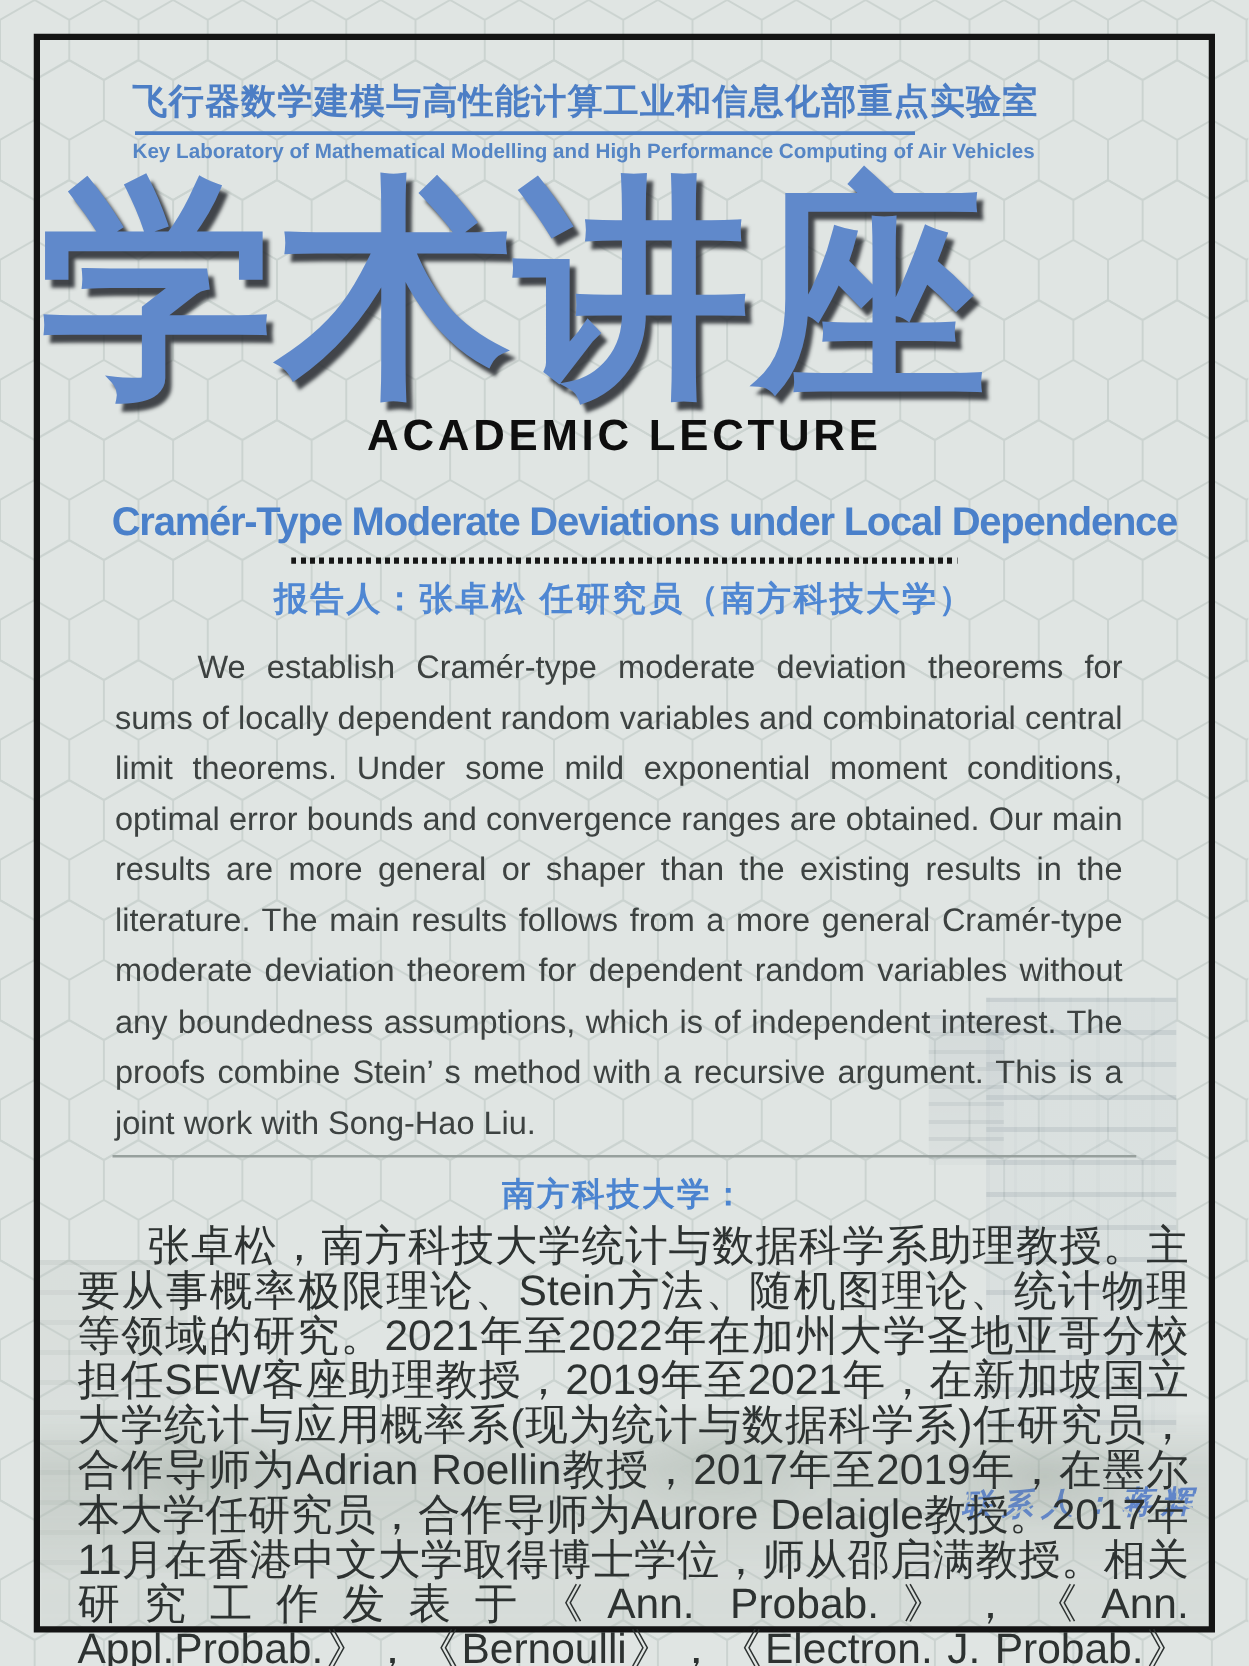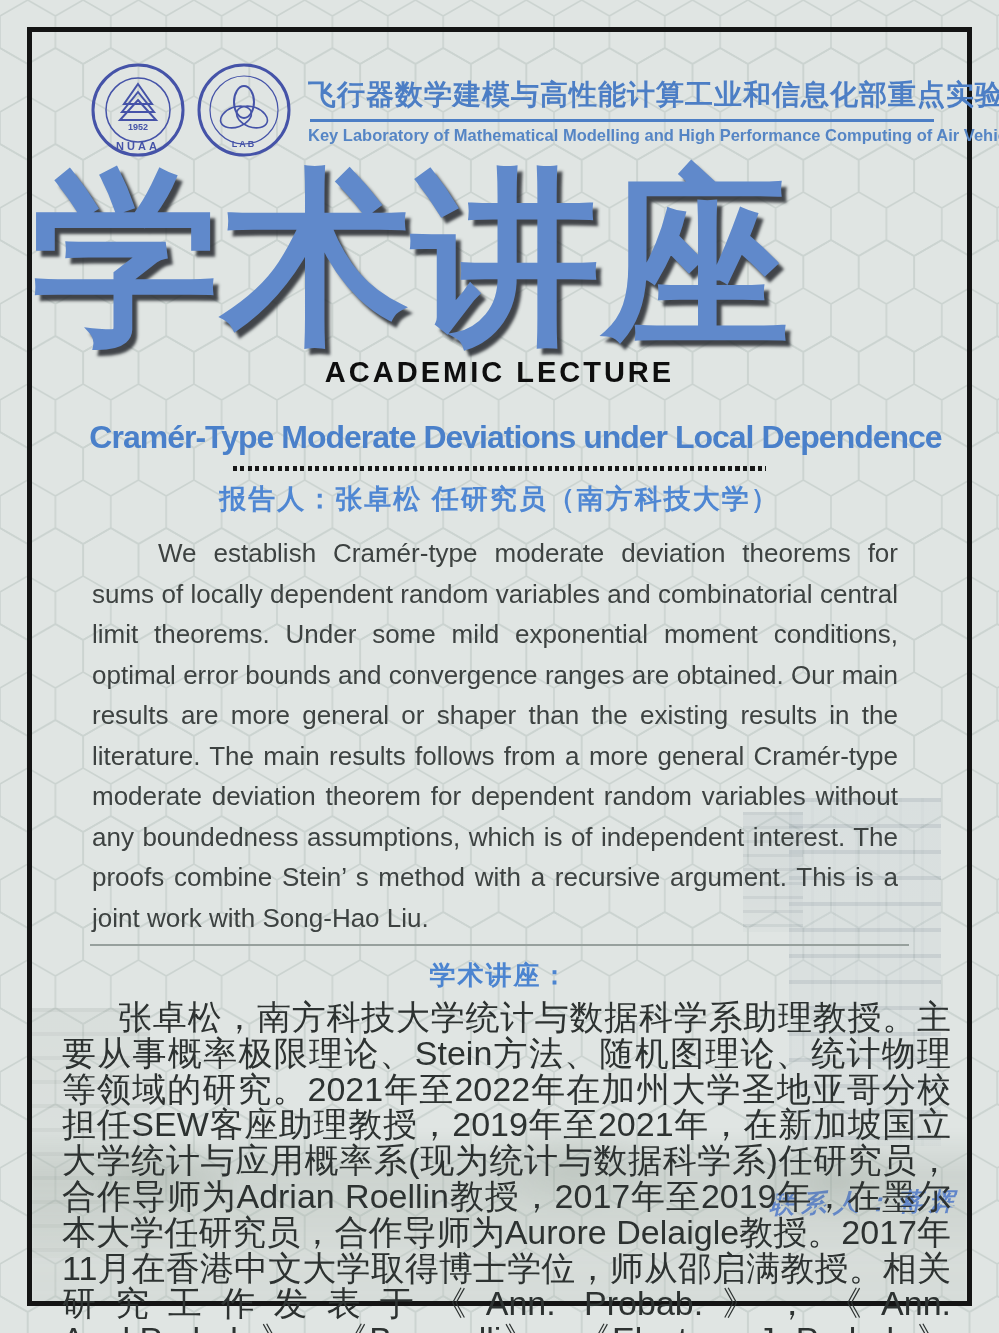--- a/index.html
+++ b/index.html
@@ -57,21 +57,21 @@
   .lab-rule{height:3px;background:#4c7ec5;margin:5px 2px 4px 2px;}
   .lab-en{font-size:16.5px;font-weight:600;color:#5585c5;white-space:nowrap;}
 
   
   .banner-zh{
     margin-top:6px;text-align:left;font-size:188px;line-height:1;
     font-weight:900;color:#6089cb;letter-spacing:2px;white-space:nowrap;
     text-shadow:5px 6px 3px rgba(36,40,46,.85);
   }
   .banner-en{
-    margin-top:4px;text-align:center;font-size:29px;font-weight:900;
+    margin-top:4px;text-align:center;font-size:35px;font-weight:900;
     letter-spacing:3px;color:#0e0e0e;
   }
 
   
   .lec-title{
     margin-top:30px;text-align:center;font-size:32px;font-weight:700;
     color:#4a80ca;letter-spacing:-1px;white-space:nowrap;padding-left:32px;
   }
   .dotline{
     width:533px;height:5px;margin:10px auto 0 auto;
@@ -122,56 +122,39 @@
   <div class="photo photo-building-right"></div>
   <div class="photo photo-crane"></div>
   <div class="photo photo-building-left"></div>
   <div class="photo photo-bottom"></div>
 
   <div class="frame"></div>
 
   <div class="content">
 
     <div class="header">
-      <div class="logos">
-        <svg class="logo" viewBox="0 0 96 96" xmlns="http://www.w3.org/2000/svg">
-          <circle cx="48" cy="48" r="45" fill="none" stroke="#4553a8" stroke-width="3"></circle>
-          <circle cx="48" cy="48" r="32" fill="none" stroke="#4553a8" stroke-width="1.5"></circle>
-          <path d="M48 22 L62 42 L34 42 Z M48 30 L64 50 L32 50 Z M48 38 L66 58 L30 58 Z" fill="none" stroke="#4553a8" stroke-width="2"></path>
-          <text x="48" y="68" font-size="9" text-anchor="middle" font-weight="bold">1952</text>
-          <text x="48" y="88" font-size="11" text-anchor="middle" font-weight="bold" letter-spacing="3">NUAA</text>
-        </svg>
-        <svg class="logo" viewBox="0 0 96 96" xmlns="http://www.w3.org/2000/svg">
-          <circle cx="48" cy="48" r="45" fill="none" stroke="#4553a8" stroke-width="3"></circle>
-          <circle cx="48" cy="48" r="34" fill="none" stroke="#4553a8" stroke-width="1.2"></circle>
-          <ellipse cx="48" cy="40" rx="10" ry="16" fill="none" stroke="#4553a8" stroke-width="2"></ellipse>
-          <ellipse cx="40" cy="55" rx="16" ry="10" fill="none" stroke="#4553a8" stroke-width="1.6" transform="rotate(-20 40 55)"></ellipse>
-          <ellipse cx="56" cy="55" rx="16" ry="10" fill="none" stroke="#4553a8" stroke-width="1.6" transform="rotate(20 56 55)"></ellipse>
-          <text x="48" y="85" font-size="9" text-anchor="middle" font-weight="bold" letter-spacing="2">LAB</text>
-        </svg>
-      </div>
       <div class="head-text">
         <div class="lab-zh">飞行器数学建模与高性能计算工业和信息化部重点实验室</div>
         <div class="lab-rule"></div>
         <div class="lab-en">Key Laboratory of Mathematical Modelling and High Performance Computing of Air Vehicles</div>
       </div>
     </div>
 
     <div class="banner-zh">学术讲座</div>
     <div class="banner-en">ACADEMIC LECTURE</div>
 
     <div class="lec-title">Cramér-Type Moderate Deviations under Local Dependence</div>
     <div class="dotline"></div>
     <div class="speaker">报告人：张卓松  任研究员（南方科技大学）</div>
 
     <div class="abstract">We establish Cramér-type moderate deviation theorems for sums of locally dependent random variables and combinatorial central limit theorems. Under some mild exponential moment conditions, optimal error bounds and convergence ranges are obtained. Our main results are more general or shaper than the existing results in the literature. The main results follows from a more general Cramér-type moderate deviation theorem for dependent random variables without any boundedness assumptions, which is of independent interest. The proofs combine Stein’ s method with a recursive argument. This is a joint work with Song-Hao Liu.</div>
 
     <hr class="rule">
 
-    <div class="bio-head">学术讲座：</div>
+    <div class="bio-head">南方科技大学：</div>
     <div class="bio">张卓松，南方科技大学统计与数据科学系助理教授。主要从事概率极限理论、Stein方法、随机图理论、统计物理等领域的研究。2021年至2022年在加州大学圣地亚哥分校担任SEW客座助理教授，2019年至2021年，在新加坡国立大学统计与应用概率系(现为统计与数据科学系)任研究员，合作导师为Adrian Roellin教授，2017年至2019年，在墨尔本大学任研究员，合作导师为Aurore Delaigle教授。2017年11月在香港中文大学取得博士学位，师从邵启满教授。相关研究工作发表于《Ann. Probab.》，《Ann. Appl.Probab.》，《Bernoulli》，《Electron. J. Probab.》等国内外主流学术杂志。</div>
 
     <hr class="rule2">
 
   </div>
 
   <div class="contact">联系人：蒋辉</div>
 
 </div>
 

